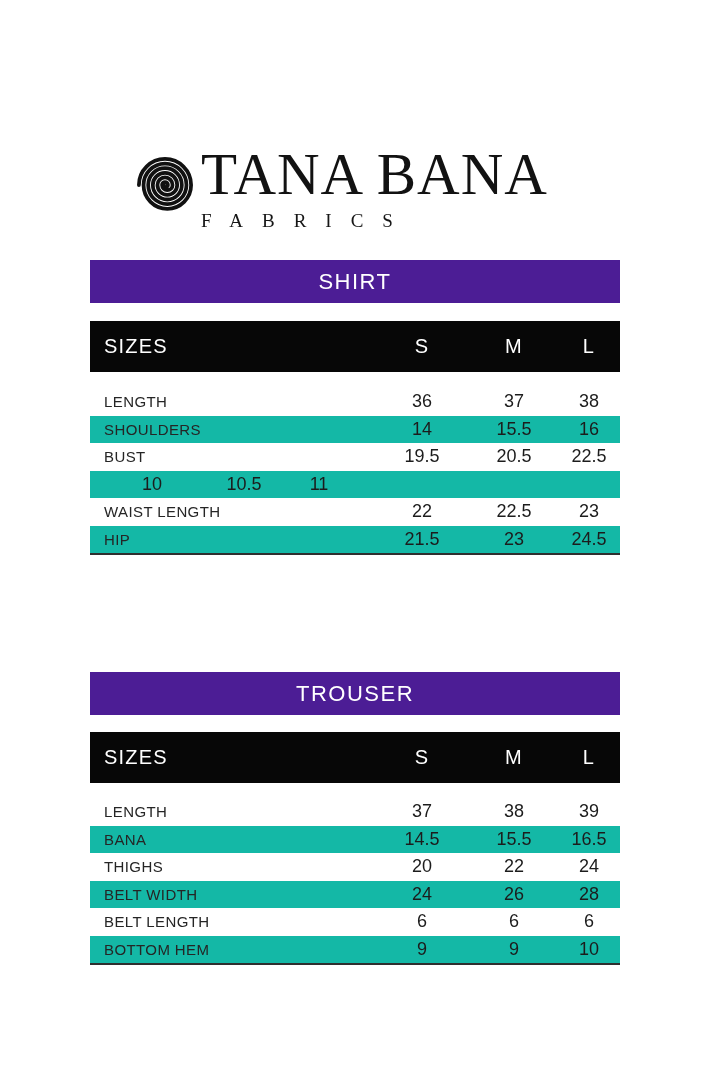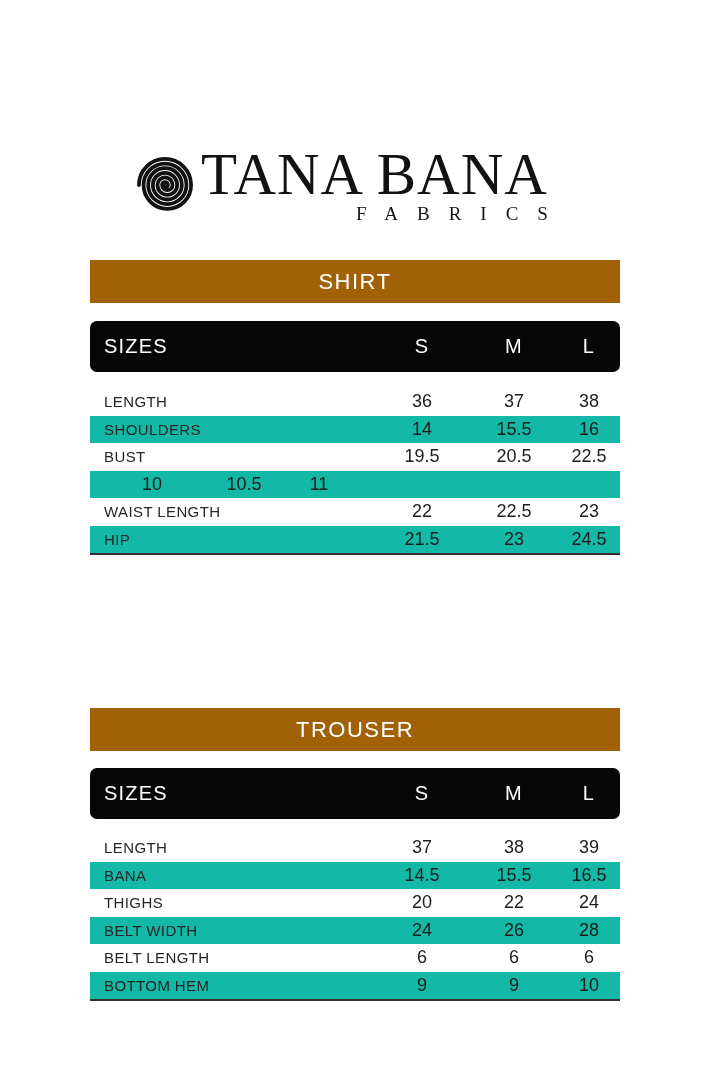--- a/index.html
+++ b/index.html
@@ -3,39 +3,39 @@
 <meta charset="utf-8">
 <style>
   html,body{margin:0;padding:0;background:#ffffff;}
   #page{position:relative;width:720px;height:1080px;background:#ffffff;overflow:hidden;
         font-family:"Liberation Sans",sans-serif;}
 
   
   .logo{position:absolute;top:146px;left:0;right:0;display:flex;justify-content:center;
         align-items:flex-start;transform:translateX(-18px);gap:7px;}
   .logo-icon{width:58px;height:62px;margin-top:8px;flex:0 0 auto;}
-  .brand-text{display:flex;flex-direction:column;align-items:flex-end;}
+  .brand-text{display:flex;flex-direction:column;align-items:flex-start;gap:7px;}
   .brand-name{font-family:"Liberation Serif",serif;font-size:59px;line-height:56px;
               letter-spacing:1px;color:#121212;white-space:nowrap;}
   .brand-sub{font-family:Liberation Serif, serif;font-size:19px;line-height:17px;
              letter-spacing:19px;margin-right:-19px;margin-top:3px;color:#161616;
              font-weight:400;white-space:nowrap;}
 
   
   .size-table{position:absolute;left:90px;width:530px;}
   .shirt{top:260px;}
-  .trouser{top:708px;}
+  .trouser{top:672px;}
 
-  .title-bar{height:43px;background:#a16207;color:#ffffff;display:flex;align-items:center;
+  .title-bar{height:43px;background:#4c1d95;color:#ffffff;display:flex;align-items:center;
              justify-content:center;font-size:22px;letter-spacing:1.5px;}
   .shirt .title-bar{margin-bottom:18px;}
   .trouser .title-bar{margin-bottom:17px;}
 
   .sizes-bar{height:51px;background:#070707;color:#ffffff;display:flex;align-items:center;
-             padding-left:14px;box-sizing:border-box;font-size:20px;letter-spacing:1.2px;border-radius:7px;}
+             padding-left:14px;box-sizing:border-box;font-size:20px;letter-spacing:1.2px;}
   .shirt .sizes-bar{margin-bottom:16px;}
   .trouser .sizes-bar{margin-bottom:15px;}
 
   .flex1{flex:1 1 auto;min-width:0;}
   .colS{width:96px;flex:0 0 auto;text-align:center;}
   .colM{width:88px;flex:0 0 auto;text-align:center;}
   .colL{width:62px;flex:0 0 auto;text-align:center;}
 
   .rows{border-bottom:2px solid #2f2f2f;}
   .row{height:27.5px;display:flex;align-items:center;padding-left:14px;

